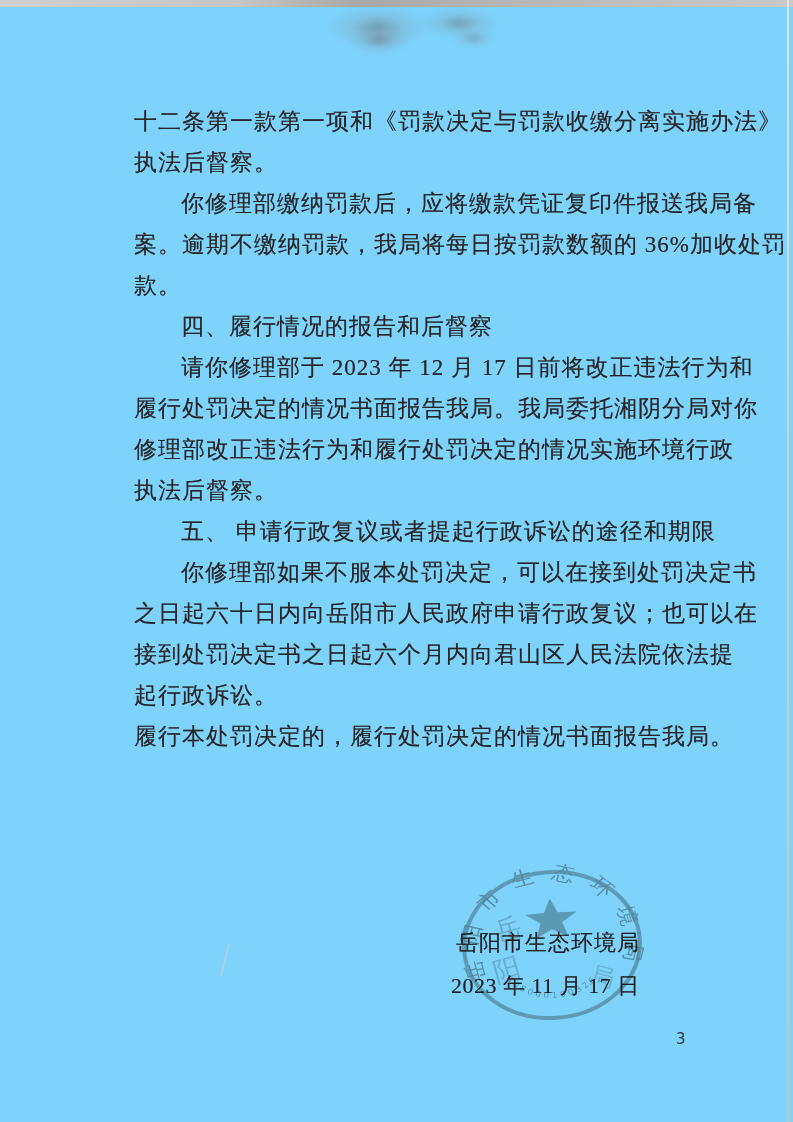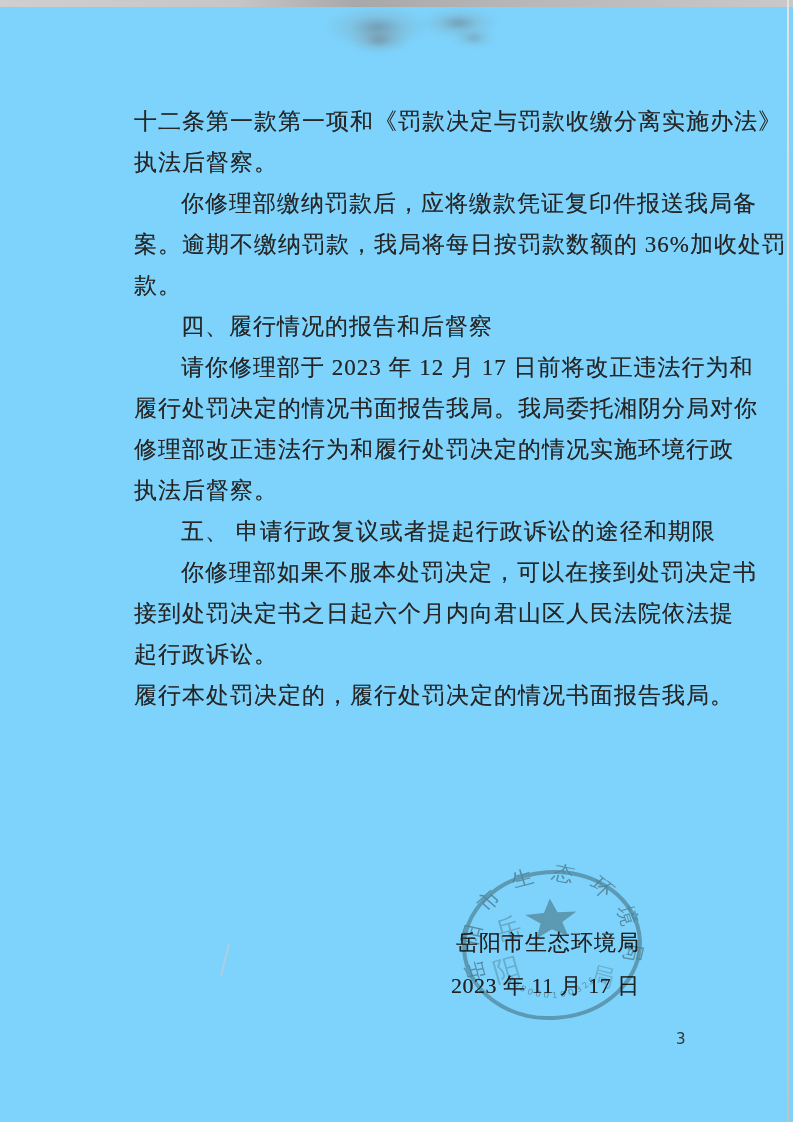--- a/index.html
+++ b/index.html
@@ -85,20 +85,21 @@
       <div class="line indent">你修理部缴纳罚款后，应将缴款凭证复印件报送我局备</div>
       <div class="line">案。逾期不缴纳罚款，我局将每日按罚款数额的 36%加收处罚</div>
       <div class="line">款。</div>
       <div class="line indent">四、履行情况的报告和后督察</div>
       <div class="line indent">请你修理部于 2023 年 12 月 17 日前将改正违法行为和</div>
       <div class="line">履行处罚决定的情况书面报告我局。我局委托湘阴分局对你</div>
       <div class="line">修理部改正违法行为和履行处罚决定的情况实施环境行政</div>
       <div class="line">执法后督察。</div>
       <div class="line indent">五、 申请行政复议或者提起行政诉讼的途径和期限</div>
       <div class="line indent">你修理部如果不服本处罚决定，可以在接到处罚决定书</div>
+      <div class="line">之日起六十日内向岳阳市人民政府申请行政复议；也可以在</div>
       <div class="line">接到处罚决定书之日起六个月内向君山区人民法院依法提</div>
       <div class="line">起行政诉讼。</div>
       <div class="line">履行本处罚决定的，履行处罚决定的情况书面报告我局。</div>
     </div>
 
   <div class="sig-agency">岳阳市生态环境局</div>
   <div class="sig-date">2023 年 11 月 17 日</div>
 
   <svg class="seal" viewBox="0 0 230 200" xmlns="http://www.w3.org/2000/svg">
     <defs>

